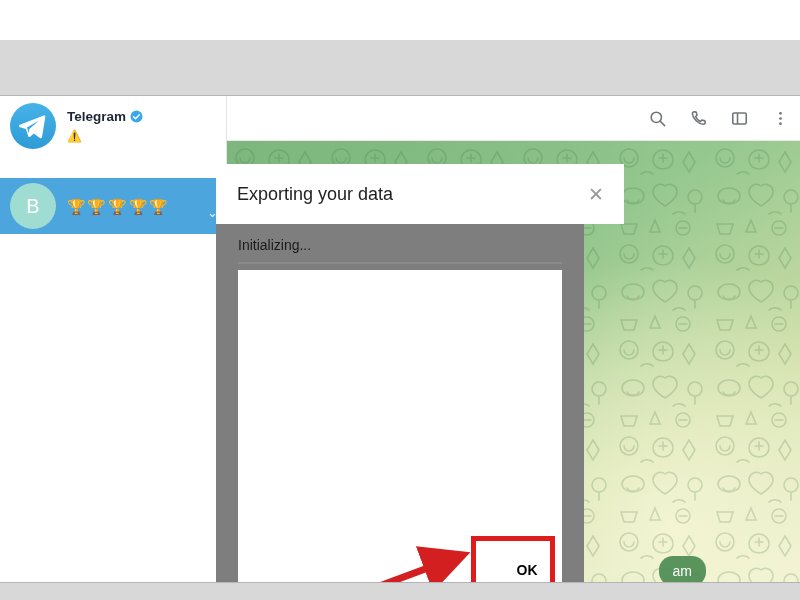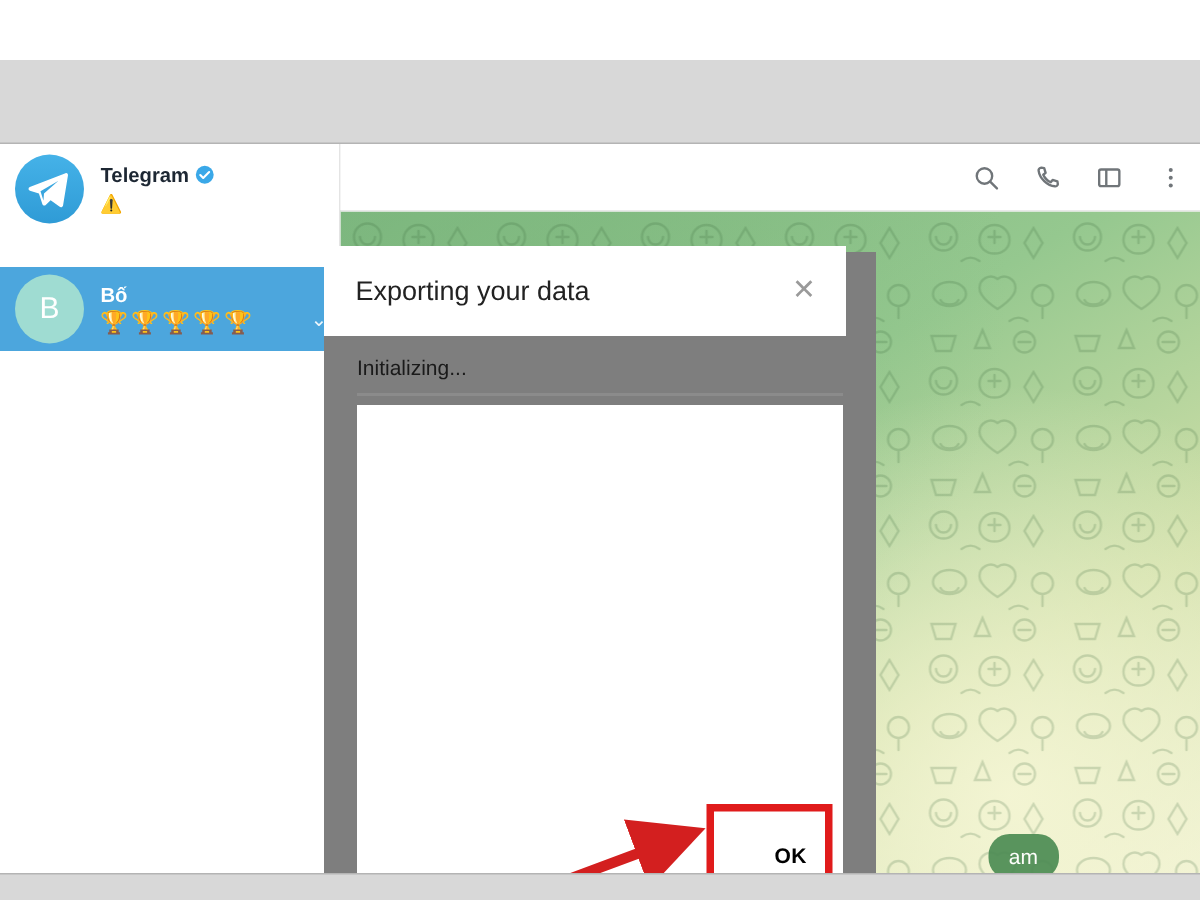--- a/index.html
+++ b/index.html
@@ -223,21 +223,21 @@
     height: 470px;
     background: #7e7e7e;
     z-index: 20;
   }
 
   
   #dialog-header {
     position: absolute;
     left: 216px;
     top: 68px;
-    width: 348px;
+    width: 408px;
     height: 60px;
     background: #ffffff;
     z-index: 24;
     display: flex;
     align-items: center;
   }
   #dialog-title {
     margin-left: 21px;
     font-size: 18px;
     color: #222222;
@@ -369,23 +369,20 @@
             <span class="warn-icon">⚠️</span>
           </div>
         </div>
       </div>
 
       <div class="chat-row r1">
         <div class="avatar letter">
           <span>B</span>
         </div>
         <div class="chat-meta">
-          <div class="chat-title">
-            <span>Bố</span>
-          </div>
           <div class="trophies">🏆🏆🏆🏆🏆</div>
         </div>
         <span class="chevron-sel">⌄</span>
       </div>
 
     </div>
 
     <div id="chatpane">
 
       <div id="chat-header">

